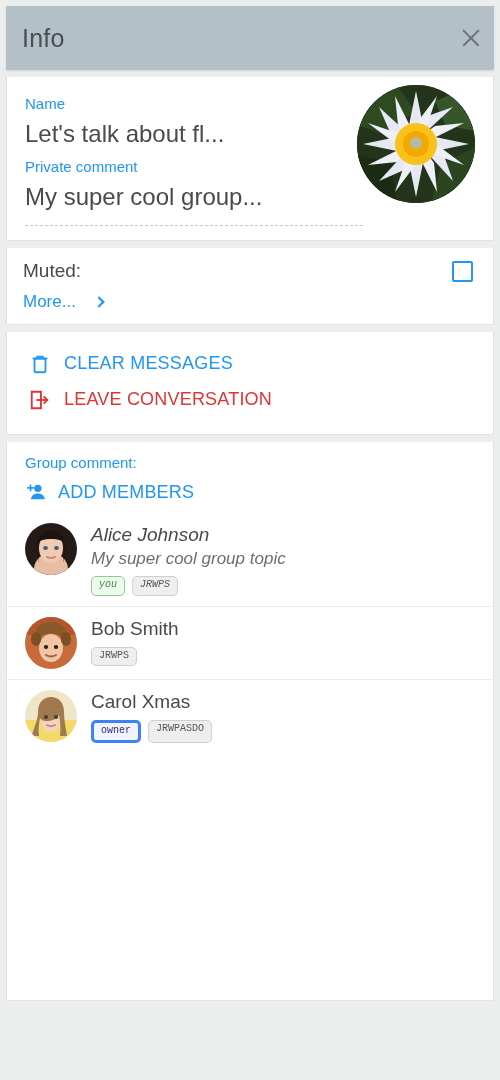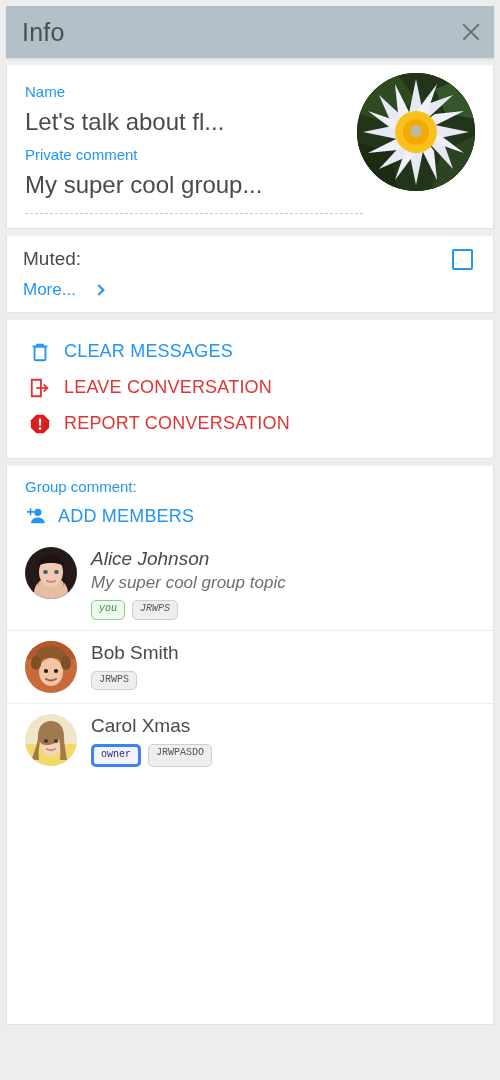--- a/index.html
+++ b/index.html
@@ -12,21 +12,21 @@
   #panel {
     position: relative;
     width: 500px; height: 1080px;
     background: #eceded;
     overflow: hidden;
   }
 
   
   .titlebar {
     position: relative;
-    height: 52px;
+    height: 64px;
     margin: 6px 6px 0 6px;
     background: #b3c0c8;
     display: flex;
     align-items: center;
     justify-content: space-between;
     padding: 0 8px 0 16px;
     box-shadow: 0 1px 2px rgba(0,0,0,0.10);
   }
   .titlebar-title {
     font-size: 25px;
@@ -258,30 +258,20 @@
       <span class="action-icon">
         <svg width="22" height="22" viewBox="0 0 24 24" fill="none" stroke="#e03434" stroke-width="2">
           <path d="M3 3h10v18H3z"></path>
           <path d="M8 12h12"></path>
           <path d="M16 8l4 4-4 4"></path>
         </svg>
       </span>
       <span class="action-label red">LEAVE CONVERSATION</span>
     </div>
 
-    <div class="action-row">
-      <span class="action-icon">
-        <svg width="22" height="22" viewBox="0 0 24 24">
-          <path d="M8 2h8l6 6v8l-6 6H8l-6-6V8z" fill="#d81e1e"></path>
-          <rect x="10.8" y="6" width="2.4" height="8" rx="1.2" fill="#fff"></rect>
-          <circle cx="12" cy="17" r="1.5" fill="#fff"></circle>
-        </svg>
-      </span>
-      <span class="action-label red">REPORT CONVERSATION</span>
-    </div>
   </div>
 
   <div class="card members-card">
     <div class="members-label">Group comment:</div>
 
     <div class="add-members">
       <span class="action-icon">
         <svg width="22" height="22" viewBox="0 0 24 24">
           <circle cx="14" cy="8" r="4" fill="#2196f3"></circle>
           <path d="M6.5 20c0-4.2 3.4-6.5 7.5-6.5s7.5 2.3 7.5 6.5z" fill="#2196f3"></path>

